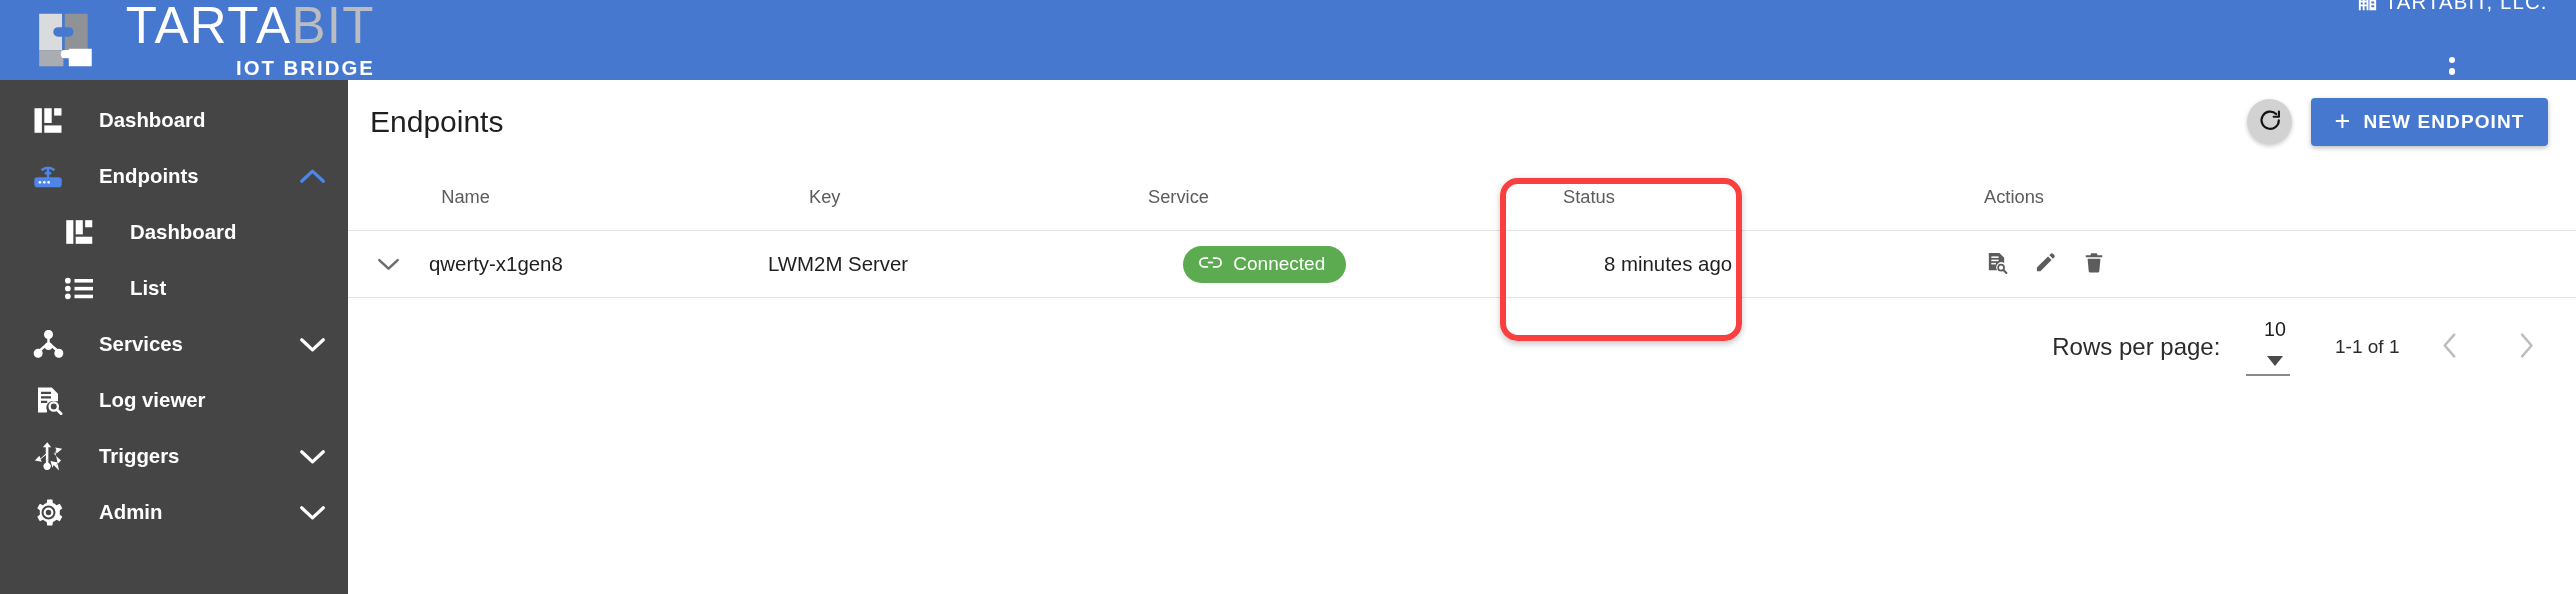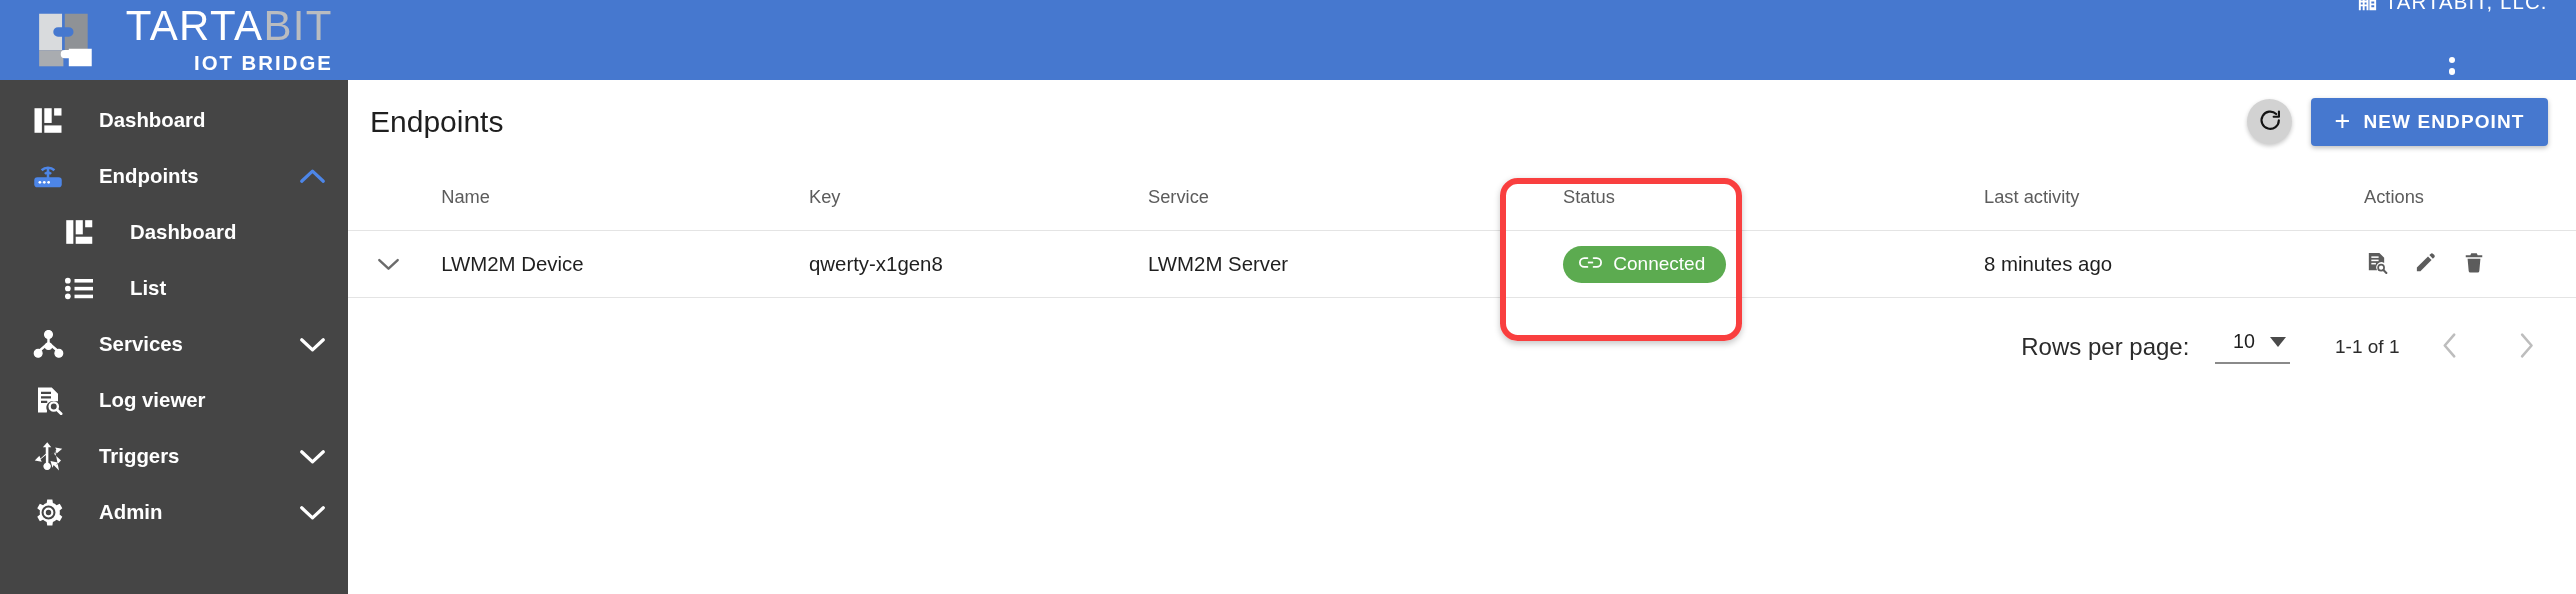--- a/index.html
+++ b/index.html
@@ -15,21 +15,21 @@
     position: absolute; top: 0; left: 0;
     width: 2576px; height: 80px;
     background: #4678cf;
     display: flex; align-items: center;
     z-index: 20;
   }
   .brand { display: flex; align-items: center; padding-left: 35px; }
   .brand-mark { width: 73px; height: 58px; position: relative; margin-right: 17.7px; }
   .brand-text { display: flex; flex-direction: column; }
   .brand-top {
-    font-size: 42px; letter-spacing: 1.4px; line-height: 1;
+    font-size: 51px; letter-spacing: 1.4px; line-height: 1;
     font-weight: 300; color: #ffffff; white-space: nowrap;
   }
   .brand-top .dim { color: #b9bcc0; }
   .brand-sub {
     font-size: 20.4px; font-weight: 700; letter-spacing: 2px;
     color: #ffffff; text-align: right; margin-top: 5.4px;
   }
   .topbar-right {
     margin-left: auto; display: flex; align-items: center;
     padding-right: 28.5px; gap: 38px; flex-direction: column;
@@ -124,21 +124,21 @@
 
   
   .pager {
     display: flex; align-items: center; justify-content: flex-end;
     gap: 0; padding: 23px 24.4px 0 0; height: 75px;
   }
   .pg-label { font-size: 24px; color: #2b2b2b; }
   .rows-select {
     display: flex; align-items: center; gap: 15px;
     border-bottom: 2px solid #8a8a8a; padding: 0 4.1px 8.1px 17.7px;
-    margin-left: 26px; cursor: pointer;
+    margin-left: 26px; cursor: pointer; flex-direction: column;
   }
   .rows-val { font-size: 19.7px; color: #1f1f1f; }
   .caret { width: 0; height: 0; border-left: 8.8px solid transparent;
            border-right: 8.8px solid transparent; border-top: 10.2px solid #4a4a4a; }
   .range { font-size: 19px; color: #2b2b2b; margin-left: 45px; }
   .pg-btn { background: none; border: none; cursor: pointer; padding: 6.8px 17.7px; margin-left: 24.4px; display: flex; }
 </style>
 </head>
 <body>
 
@@ -320,33 +320,31 @@
   </div>
 
   <div class="table">
 
     <div class="trow thead">
       <div class="c-exp"></div>
       <div class="c-name th">Name</div>
       <div class="c-key th">Key</div>
       <div class="c-serv th">Service</div>
       <div class="c-stat th">Status</div>
-      <div class="c-last th">Last activity</div>
       <div class="c-act th">Actions</div>
     </div>
 
     <div class="trow tbody-row">
       <div class="c-exp">
         <span>
           <svg width="23" height="15" viewBox="0 0 20 13">
               <path d="M2 3.5 10 11l8-7.5" stroke="#6b6b6b" stroke-width="2.1" fill="none" stroke-linecap="round" stroke-linejoin="round"></path>
             </svg>
         </span>
       </div>
-      <div class="c-name td">LWM2M Device</div>
       <div class="c-key td">qwerty-x1gen8</div>
       <div class="c-serv td">LWM2M Server</div>
       <div class="c-stat">
         <span class="chip">
           <span>
             <svg width="23" height="15" viewBox="0 0 26 14" fill="none" stroke="#ffffff" stroke-width="2">
               <path d="M10 7H16"></path>
               <path d="M9.5 2H6a5 5 0 0 0 0 10h3.5" stroke-linecap="round"></path>
               <path d="M16.5 2H20a5 5 0 0 1 0 10h-3.5" stroke-linecap="round"></path>
             </svg>

